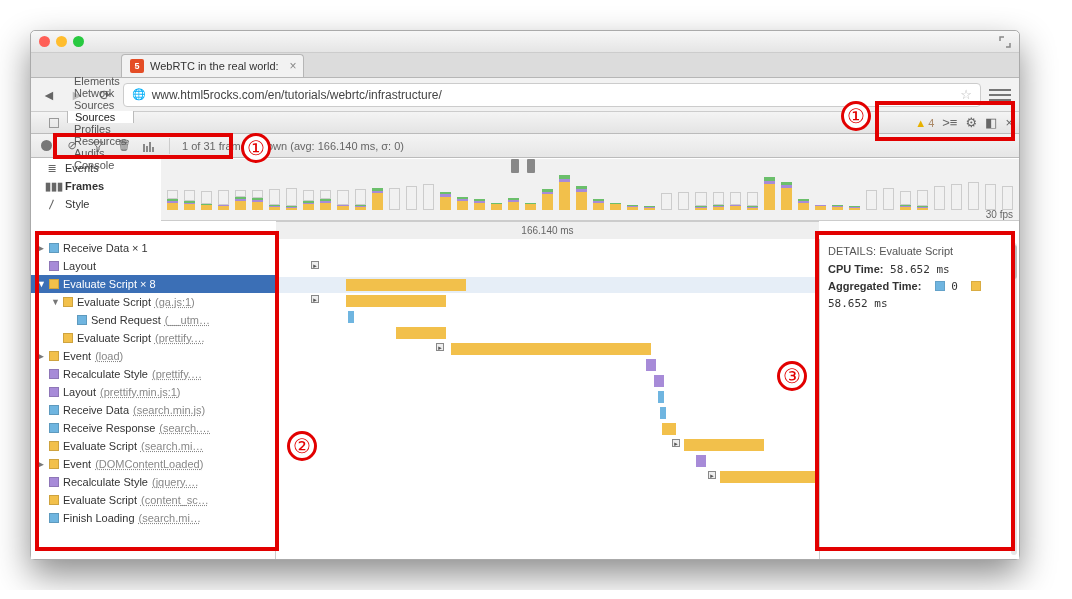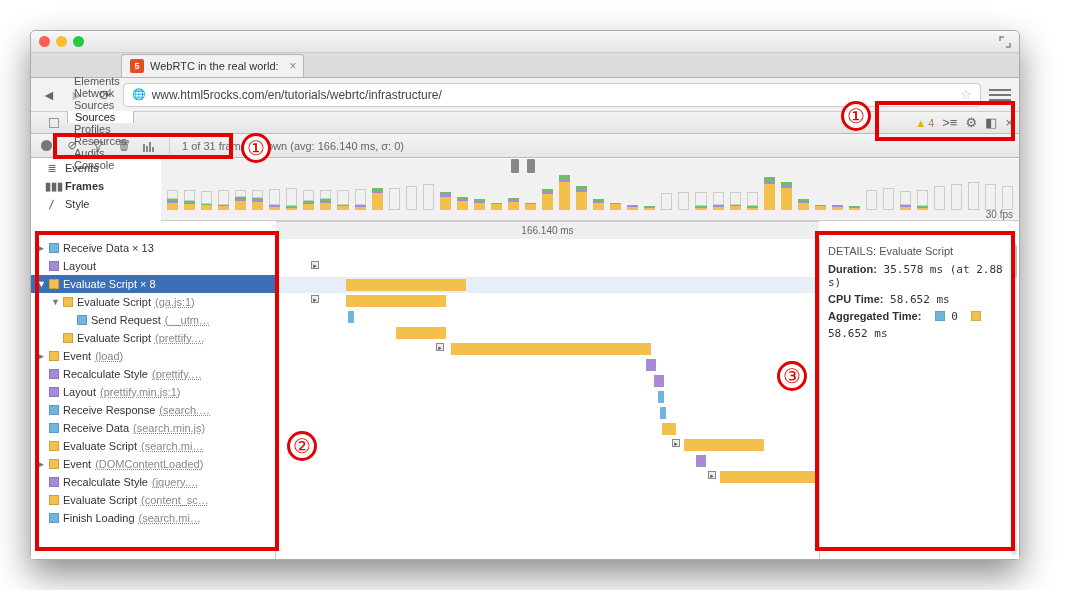--- a/index.html
+++ b/index.html
@@ -450,21 +450,21 @@
       </div>
     <div class="ov-label">30 fps</div>
   </div>
 
   <div class="ruler">166.140 ms</div>
 
   <div class="tree" id="tree">
       <div class="tree-row i0">
         <span class="arrow">▶</span>
         <span class="sw" style="background: rgb(111, 181, 224);"></span>
-        <span>Receive Data × 13</span>
+        <span>Receive Data × 1</span>
       </div>
       <div class="tree-row i0">
         <span class="arrow"></span>
         <span class="sw" style="background: rgb(167, 139, 216);"></span>
         <span>Layout</span>
       </div>
       <div class="tree-row i0 sel">
         <span class="arrow">▼</span>
         <span class="sw" style="background: rgb(242, 192, 75);"></span>
         <span>Evaluate Script × 8</span>
@@ -501,28 +501,28 @@
       </div>
       <div class="tree-row i0">
         <span class="arrow"></span>
         <span class="sw" style="background: rgb(167, 139, 216);"></span>
         <span>Layout</span>
         <span class="dim"> (prettify.min.js:1)</span>
       </div>
       <div class="tree-row i0">
         <span class="arrow"></span>
         <span class="sw" style="background: rgb(111, 181, 224);"></span>
+        <span>Receive Data</span>
+        <span class="dim"> (search.min.js)</span>
+      </div>
+      <div class="tree-row i0">
+        <span class="arrow"></span>
+        <span class="sw" style="background: rgb(111, 181, 224);"></span>
         <span>Receive Response</span>
         <span class="dim"> (search.…</span>
-      </div>
-      <div class="tree-row i0">
-        <span class="arrow"></span>
-        <span class="sw" style="background: rgb(111, 181, 224);"></span>
-        <span>Receive Data</span>
-        <span class="dim"> (search.min.js)</span>
       </div>
       <div class="tree-row i0">
         <span class="arrow"></span>
         <span class="sw" style="background: rgb(242, 192, 75);"></span>
         <span>Evaluate Script</span>
         <span class="dim"> (search.mi…</span>
       </div>
       <div class="tree-row i0">
         <span class="arrow">▶</span>
         <span class="sw" style="background: rgb(242, 192, 75);"></span>
@@ -566,21 +566,20 @@
       <div class="bar" style="background: rgb(242, 192, 75); left: 386px; top: 184px; width: 14px; height: 12px;"></div>
       <div class="handle" style="left: 396px; top: 200px; width: 8px;">▸</div>
       <div class="bar" style="background: rgb(242, 192, 75); left: 408px; top: 200px; width: 80px; height: 12px;"></div>
       <div class="bar" style="background: rgb(167, 139, 216); left: 420px; top: 216px; width: 10px; height: 12px;"></div>
       <div class="handle" style="left: 432px; top: 232px; width: 8px;">▸</div>
       <div class="bar" style="background: rgb(242, 192, 75); left: 444px; top: 232px; width: 100px; height: 12px;"></div>
     </div>
 
   <div class="details">
     <h4>DETAILS: Evaluate Script</h4>
-    <div class="row"><b>Duration:</b>&nbsp;<span>35.578 ms (at 2.88 s)</span></div>
     <div class="row"><b>CPU Time:</b>&nbsp;<span>58.652 ms</span></div>
     <div class="row"><b>Aggregated Time:</b>&nbsp;
       <span class="sw" style="background:#6fb5e0"></span>&nbsp;<span>0</span>&nbsp;
       <span class="sw" style="background:#f2c04b"></span>
     </div>
     <div class="row"><span>58.652 ms</span></div>
     <div class="scroll"></div>
   </div>
 
   <div class="callout" style="left:22px; top:102px; width:180px; height:26px;"></div>

